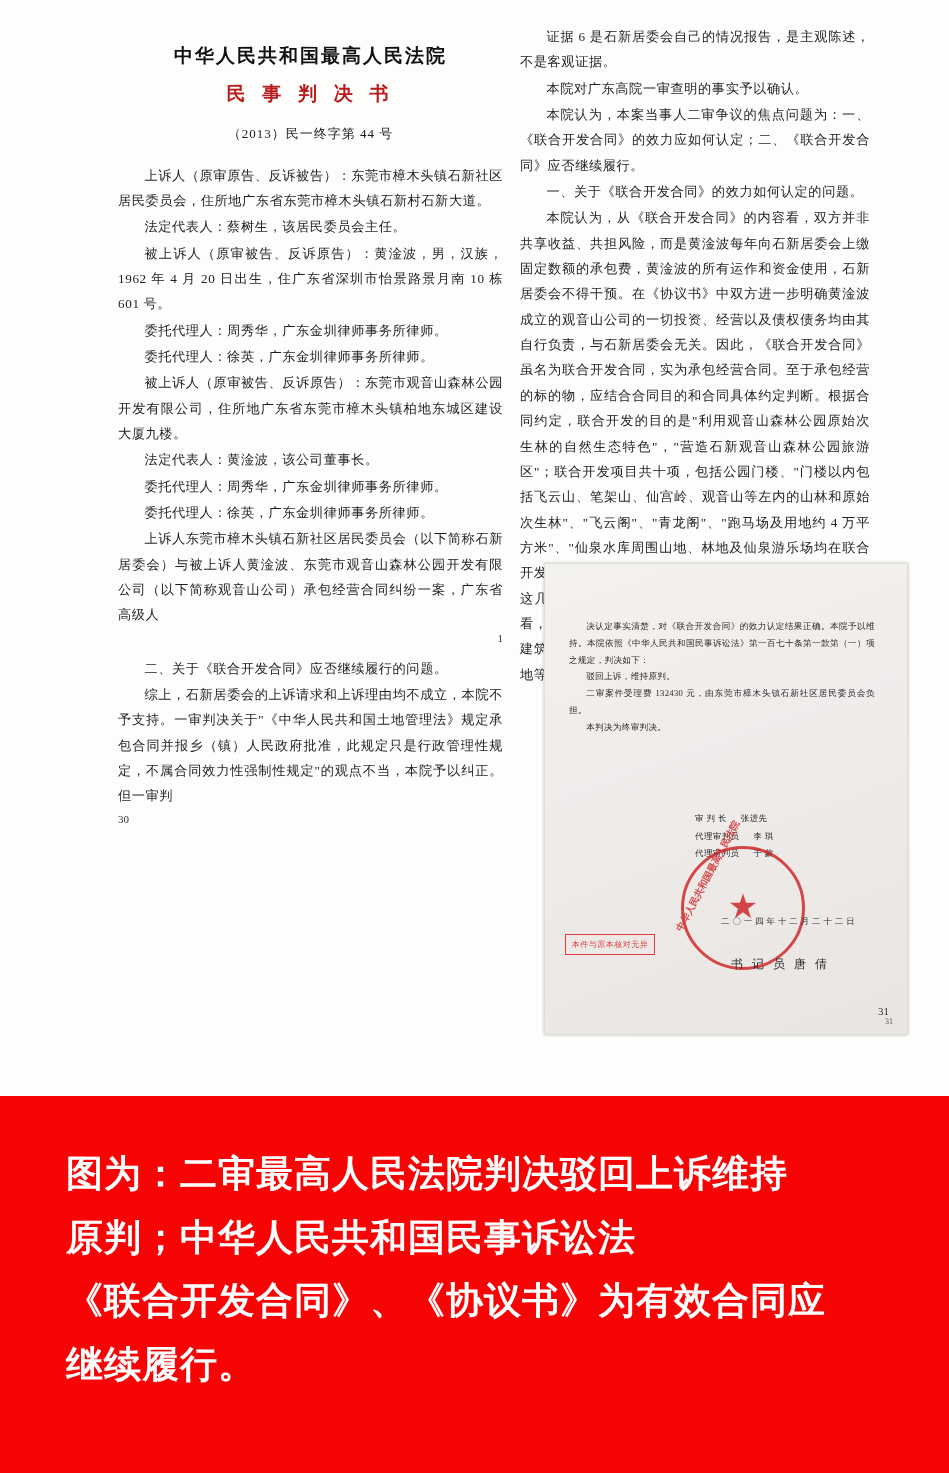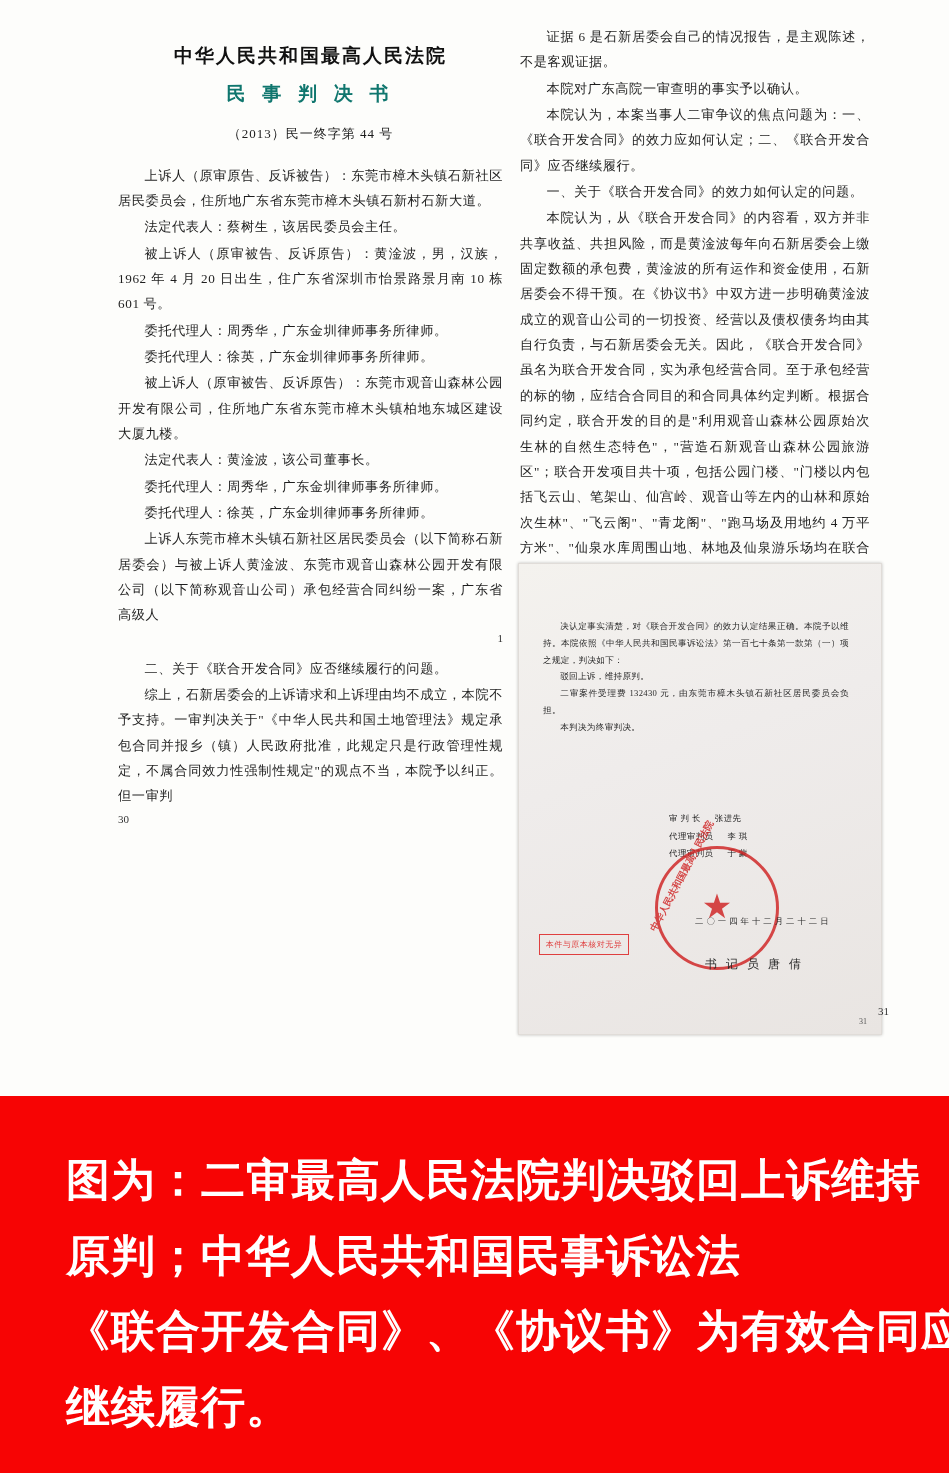--- a/index.html
+++ b/index.html
@@ -52,21 +52,21 @@
     margin-top: 42px;
     line-height: 1.5;
     color: #111;
   }
   .doc-subtitle {
     text-align: center;
     font-size: 19px;
     font-weight: bold;
     letter-spacing: 6px;
     margin-top: 10px;
-    color: #0f766e;
+    color: #b91c1c;
   }
   .doc-caseno {
     text-align: center;
     font-size: 13px;
     margin-top: 18px;
     letter-spacing: 1px;
     color: #1b1b1b;
   }
   .para {
     font-size: 13.2px;
@@ -83,21 +83,21 @@
     font-size: 11px;
     color: #333;
     margin-top: 4px;
   }
   .page-num.left { text-align: left; }
   .page-num.right { text-align: right; }
 
   
   .inset {
     position: absolute;
-    left: 518px;
+    left: 544px;
     top: 563px;
     width: 362px;
     height: 470px;
     background: linear-gradient(160deg,#f4f2ee 0%, #efeceb 40%, #e9e5e2 100%);
     box-shadow: 0 0 3px rgba(0,0,0,0.25);
     overflow: hidden;
     border: 1px solid #e0dcd8;
   }
   .inset-inner {
     position: absolute;
@@ -208,21 +208,21 @@
     background: #f70404;
     color: #ffffff;
   }
   .banner-inner {
     position: absolute;
     left: 66px;
     top: 46px;
     right: 56px;
     font-family: "DejaVu Sans", sans-serif;
     font-weight: bold;
-    font-size: 44px;
+    font-size: 37px;
     line-height: 1.72;
     letter-spacing: 1px;
     color: #ffffff;
   }
   .banner-line { white-space: nowrap; }
 </style>
 </head>
 <body>
 
 <div class="page">

